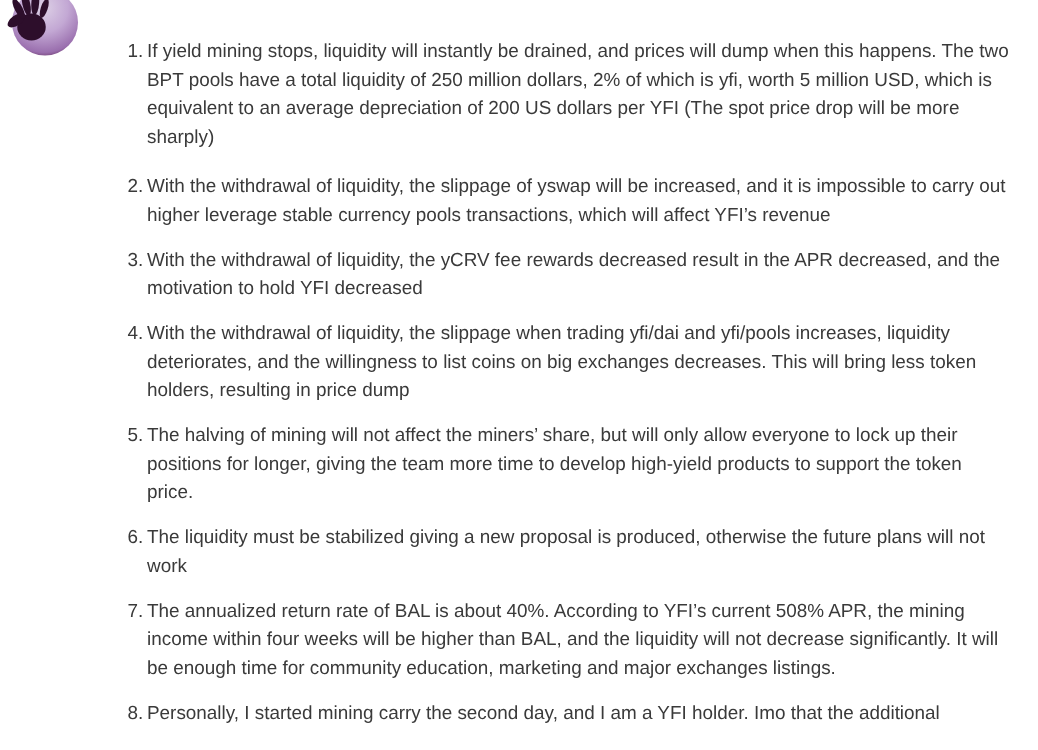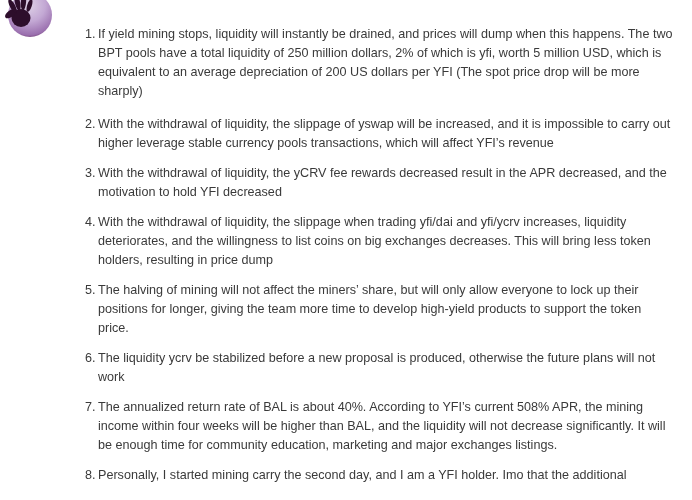--- a/index.html
+++ b/index.html
@@ -79,31 +79,31 @@
       <span class="text">With the withdrawal of liquidity, the slippage of yswap will be increased, and it is impossible to carry out higher leverage stable currency pools transactions, which will affect YFI’s revenue</span>
     </div>
 
     <div class="item">
       <span class="num">3.</span>
       <span class="text">With the withdrawal of liquidity, the yCRV fee rewards decreased result in the APR decreased, and the motivation to hold YFI decreased</span>
     </div>
 
     <div class="item">
       <span class="num">4.</span>
-      <span class="text">With the withdrawal of liquidity, the slippage when trading yfi/dai and yfi/ycrv increases, liquidity deteriorates, and the willingness to list coins on big exchanges decreases. This will bring less token holders, resulting in price dump</span>
+      <span class="text">With the withdrawal of liquidity, the slippage when trading yfi/dai and yfi/pools increases, liquidity deteriorates, and the willingness to list coins on big exchanges decreases. This will bring less token holders, resulting in price dump</span>
     </div>
 
     <div class="item">
       <span class="num">5.</span>
       <span class="text">The halving of mining will not affect the miners’ share, but will only allow everyone to lock up their positions for longer, giving the team more time to develop high-yield products to support the token price.</span>
     </div>
 
     <div class="item">
       <span class="num">6.</span>
-      <span class="text">The liquidity ycrv be stabilized before a new proposal is produced, otherwise the future plans will not work</span>
+      <span class="text">The liquidity must be stabilized giving a new proposal is produced, otherwise the future plans will not work</span>
     </div>
 
     <div class="item">
       <span class="num">7.</span>
       <span class="text">The annualized return rate of BAL is about 40%. According to YFI’s current 508% APR, the mining income within four weeks will be higher than BAL, and the liquidity will not decrease significantly. It will be enough time for community education, marketing and major exchanges listings.</span>
     </div>
 
     <div class="item">
       <span class="num">8.</span>
       <span class="text">Personally, I started mining carry the second day, and I am a YFI holder. Imo that the additional</span>

